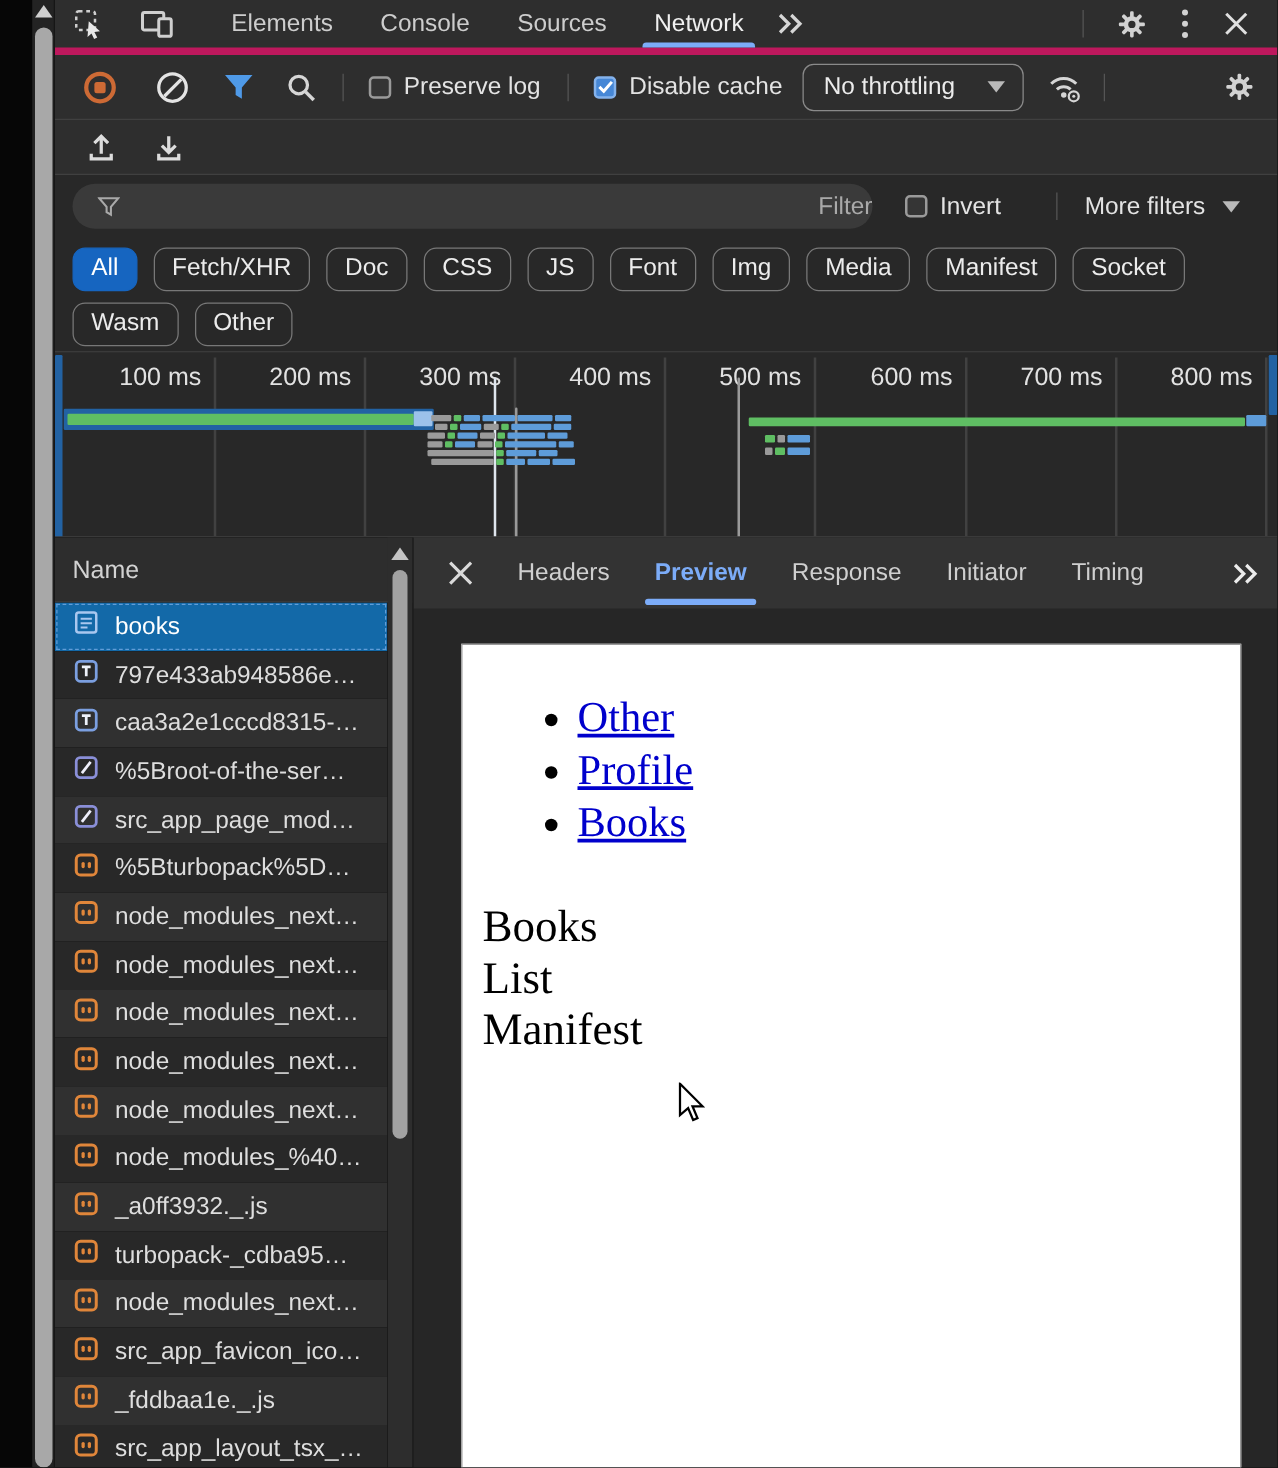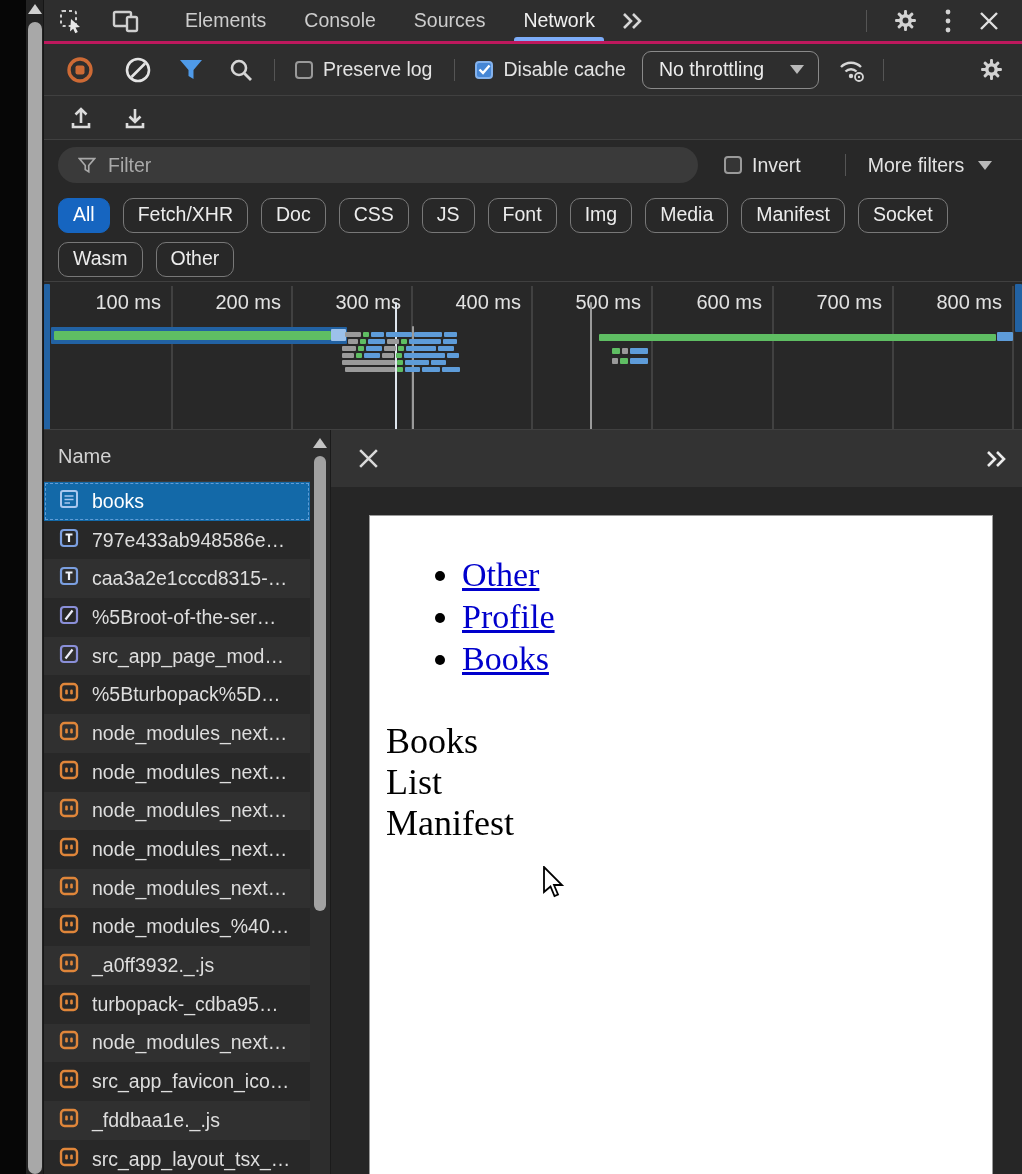--- a/index.html
+++ b/index.html
@@ -9,21 +9,21 @@
   
   #page-strip { position:absolute; left:0; top:0; width:26px; height:1174px; background:#060606; }
   #page-scrollbar { position:absolute; left:26px; top:0; width:18px; height:1174px; background:#232323; border-right:1px solid #161616; }
   #page-scrollbar .sb-arrow { position:absolute; left:2px; top:4px; width:0; height:0;
       border-left:7px solid transparent; border-right:7px solid transparent; border-bottom:10px solid #cfcfcf; }
   #page-scrollbar .sb-thumb { position:absolute; left:2px; top:22px; width:14px; height:1152px; background:#a8a8a8; border-radius:7px; }
 
   #devtools { position:absolute; left:44px; top:0; width:978px; height:1174px; background:#282828; }
 
   
-  #topbar { height:44px; background:#2e2e2e; border-bottom:3px solid #be185d; display:flex; align-items:center; }
+  #topbar { height:44px; background:#2e2e2e; border-bottom:6px solid #be185d; display:flex; align-items:center; }
   .icon-btn { display:inline-flex; align-items:center; justify-content:center; flex:none; }
   #inspect-btn { margin-left:14px; } #device-btn { margin-left:28px; }
   #top-tabs { display:flex; margin-left:26px; height:100%; }
   .tt { position:relative; display:flex; align-items:center; padding:0 19px; font-size:19.5px; color:#cdcdcd; }
   .tt.active { color:#f0f0f0; }
   .tt.active::after { content:""; position:absolute; left:10px; right:10px; bottom:0; height:4px; border-radius:3px 3px 0 0; background:var(--accent); }
   #top-chevron { margin-left:6px; }
   .tb-right { margin-left:auto; display:flex; align-items:center; gap:26px; padding-right:22px; }
   .vdiv { width:1px; height:22px; background:#555; flex:none; }
 
@@ -37,21 +37,21 @@
   #throttle-select span { font-size:19.5px; color:#ececec; }
   .caret { width:0; height:0; border-left:7px solid transparent; border-right:7px solid transparent; border-top:9px solid #b9b9b9; flex:none; }
   #wifi-btn { margin-right:16px; }
   #net-gear { margin-left:auto; margin-right:18px; }
 
   
   #harrow { height:44px; background:#2e2e2e; border-bottom:1px solid #404040; display:flex; align-items:center; padding-left:24px; gap:28px; }
 
   
   #filterrow { height:50px; display:flex; align-items:center; padding-left:14px; background:#282828; }
-  #filter-pill { width:640px; height:36px; background:#3a3a3a; border-radius:18px; display:flex; align-items:center; padding-left:20px; gap:12px; }
+  #filter-pill { width:640px; height:36px; background:#3a3a3a; border-radius:18px; display:flex; align-items:center; padding-left:20px; gap:12px;justify-content:space-between; }
   #filter-pill .ph { font-size:19.5px; color:#a9a9a9; }
   #invert-cb { margin-left:26px; }
   #filterrow .vdiv { margin:0 22px; }
   #more-filters { font-size:19.5px; color:#e3e3e3; }
   #mf-caret { margin-left:14px; }
 
   
   #chiprow { height:92px; padding:8px 0 0 14px; background:#282828; border-bottom:1px solid #404040; overflow:hidden; }
   .chip { display:inline-block; margin:0 13px 9px 0; padding:4px 14px 6px; border:1.5px solid #787878; border-radius:10px; font-size:19.5px; color:#ececec; }
   .chip.active { background:var(--chip); border-color:var(--chip); color:#fff; }
@@ -473,20 +473,27 @@
       </div>
     </div>
 
     <div id="panel">
       <div id="paneltabs">
         <span class="icon-btn" id="panel-close">
           <svg width="23" height="23" viewBox="0 0 22 22">
               <path d="M3 3 L19 19 M19 3 L3 19" stroke="#dadada" stroke-width="2.4"></path>
             </svg>
         </span>
+        <div id="ptabs">
+            <div class="pt">Headers</div>
+            <div class="pt active">Preview</div>
+            <div class="pt">Response</div>
+            <div class="pt">Initiator</div>
+            <div class="pt">Timing</div>
+          </div>
         <span class="icon-btn" id="panel-chevron">
           <svg width="26" height="20" viewBox="0 0 26 20">
               <path d="M4 3 L11 10 L4 17 M13 3 L20 10 L13 17" fill="none" stroke="#ececec" stroke-width="2.6"></path>
             </svg>
         </span>
       </div>
       <div id="previewarea">
         <div id="whitepage">
           <ul id="navlinks">
               <li><a>Other</a></li>

